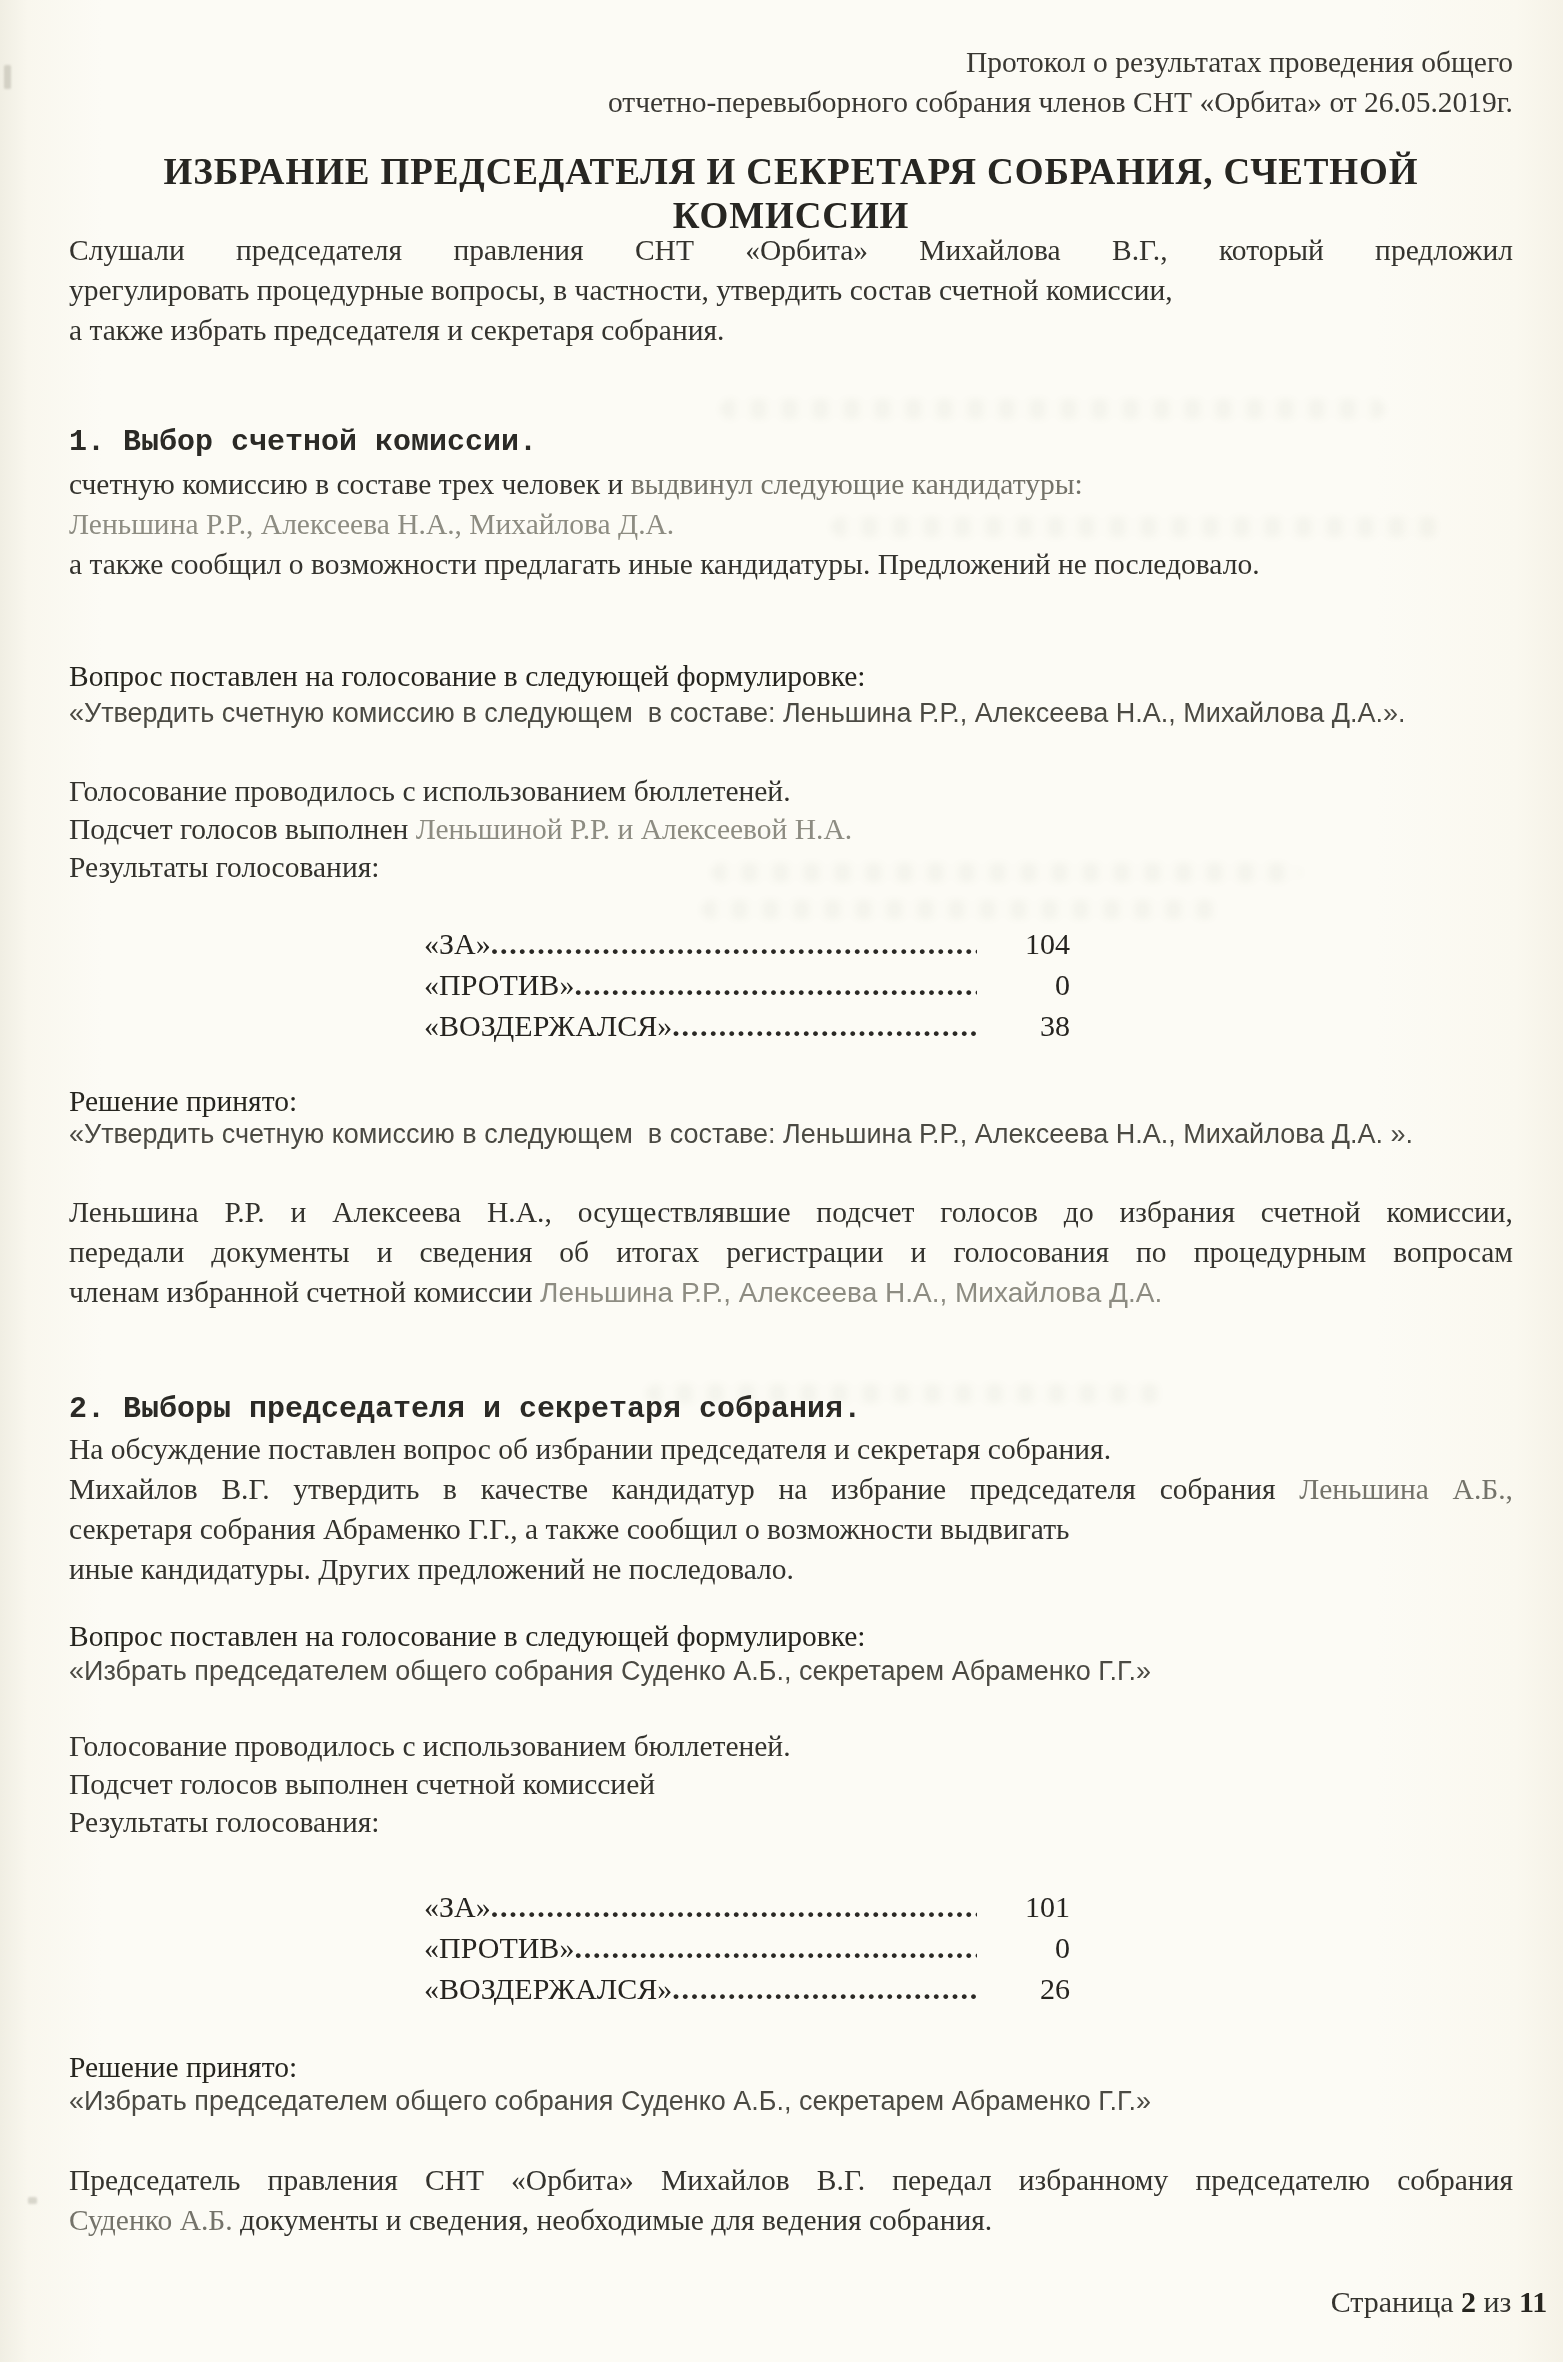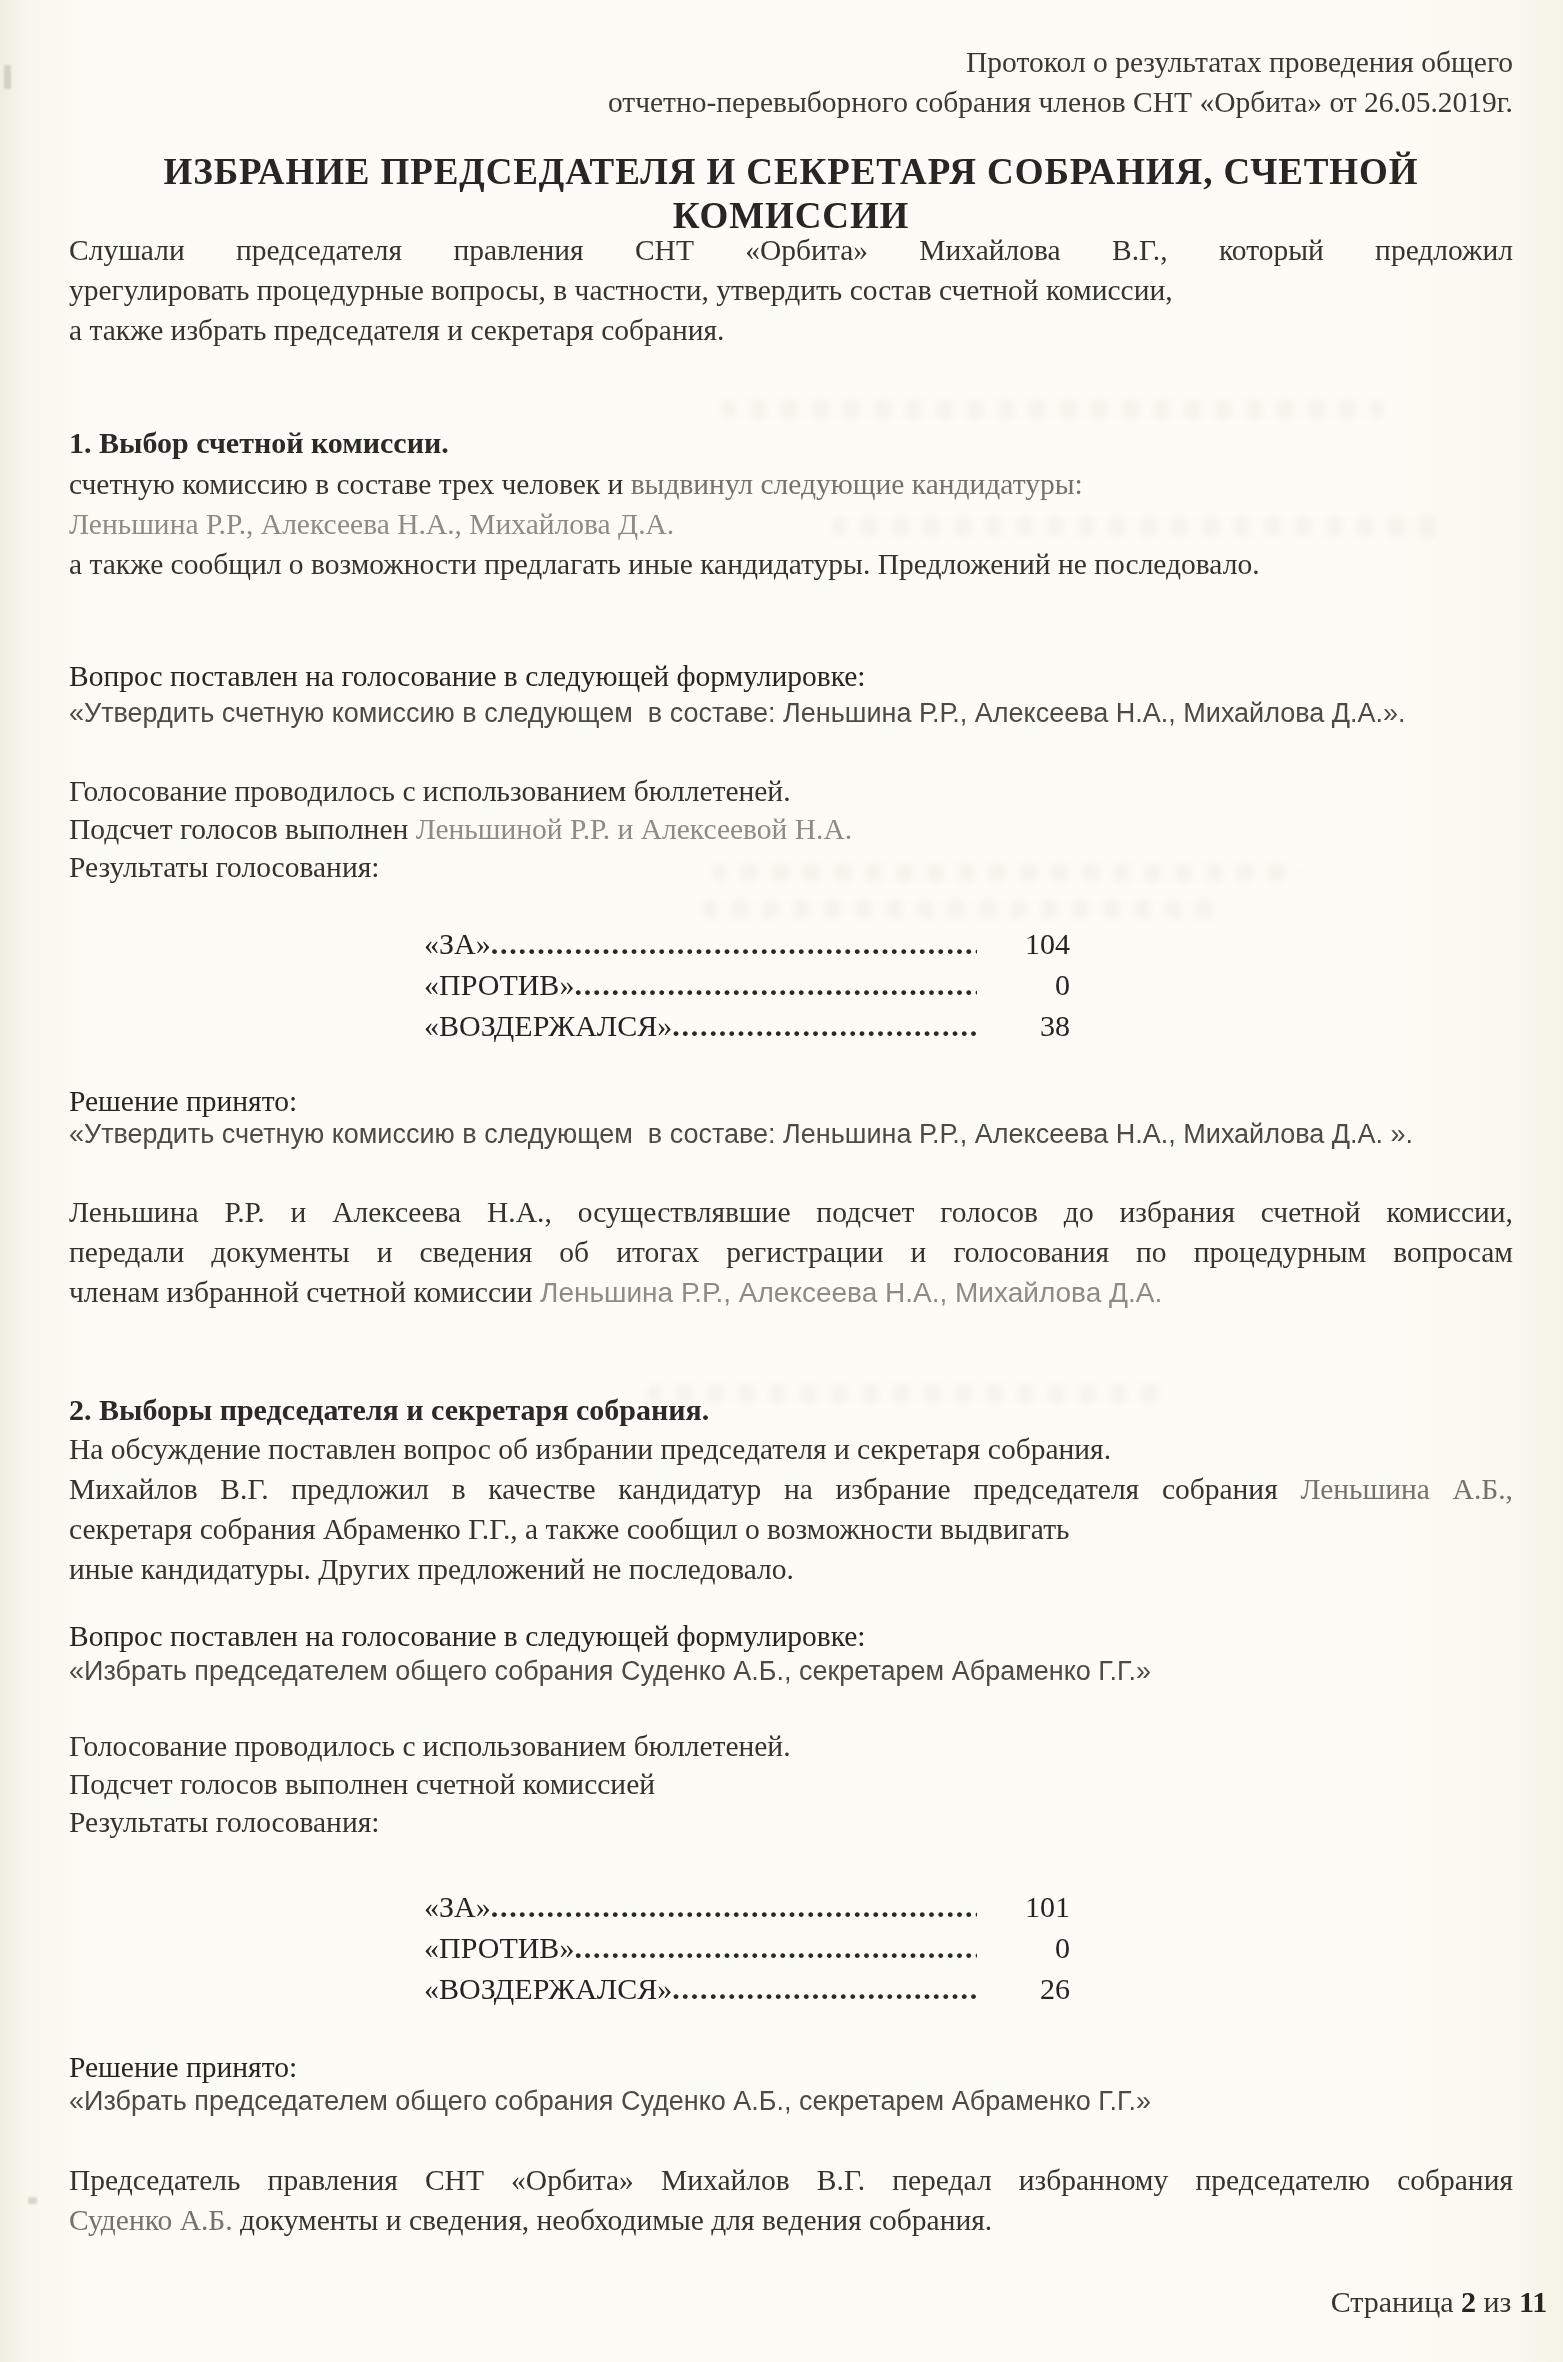--- a/index.html
+++ b/index.html
@@ -25,21 +25,21 @@
   .tight .line { line-height: 38px; }
   .ref { text-align: right; font-size: 29.5px; color: #3a3833; }
   .ref .line { line-height: 40px; }
   .doc-title {
     margin: 0; text-align: center;
     font-size: 37px; font-weight: bold; letter-spacing: 0.9px;
     color: #272622; line-height: 44px;
   }
   .jline { text-align: justify; text-align-last: justify; }
   .h-sans {
-    font-family: Liberation Serif, serif;
+    font-family: Liberation Mono, monospace;
     font-size: 30px; font-weight: bold; color: #2b2a26; line-height: 41px;
   }
   .q-head { font-size: 29.5px; font-weight: normal; color: #26251f; line-height: 41px; }
   .quote {
     font-family: "Liberation Sans", "DejaVu Sans", sans-serif;
     font-size: 27px; color: #4b4a43; line-height: 39px;
     white-space: pre-wrap;
   }
   .dim  { color: #74736a; }
   .dim2 { color: #8d8c82; }
@@ -137,21 +137,21 @@
     <div class="block serif-body" style="top:1192px">
       <div class="line jline">Леньшина Р.Р. и Алексеева Н.А., осуществлявшие подсчет голосов до избрания счетной комиссии,</div>
       <div class="line jline">передали документы и сведения об итогах регистрации и голосования по процедурным вопросам</div>
       <div class="line"><span>членам избранной счетной комиссии </span><span class="sans-seg dim2">Леньшина Р.Р., Алексеева Н.А., Михайлова Д.А.</span></div>
     </div>
 
     <div class="block h-sans" style="top:1389px">2. Выборы председателя и секретаря собрания.</div>
 
     <div class="block serif-body" style="top:1429px">
       <div class="line">На обсуждение поставлен вопрос об избрании председателя и секретаря собрания.</div>
-      <div class="line jline"><span>Михайлов В.Г. предложил в качестве кандидатур на избрание председателя собрания </span><span class="dim">Леньшина А.Б.,</span></div>
+      <div class="line jline"><span>Михайлов В.Г. утвердить в качестве кандидатур на избрание председателя собрания </span><span class="dim">Леньшина А.Б.,</span></div>
       <div class="line">секретаря собрания Абраменко Г.Г., а также сообщил о возможности выдвигать</div>
       <div class="line">иные кандидатуры. Других предложений не последовало.</div>
     </div>
 
     <div class="block q-head" style="top:1616px">Вопрос поставлен на голосование в следующей формулировке:</div>
     <div class="block quote" style="top:1652px">«Избрать председателем общего собрания Суденко А.Б., секретарем Абраменко Г.Г.»</div>
 
     <div class="block serif-body tight" style="top:1727px">
       <div class="line">Голосование проводилось с использованием бюллетеней.</div>
       <div class="line">Подсчет голосов выполнен счетной комиссией</div>

